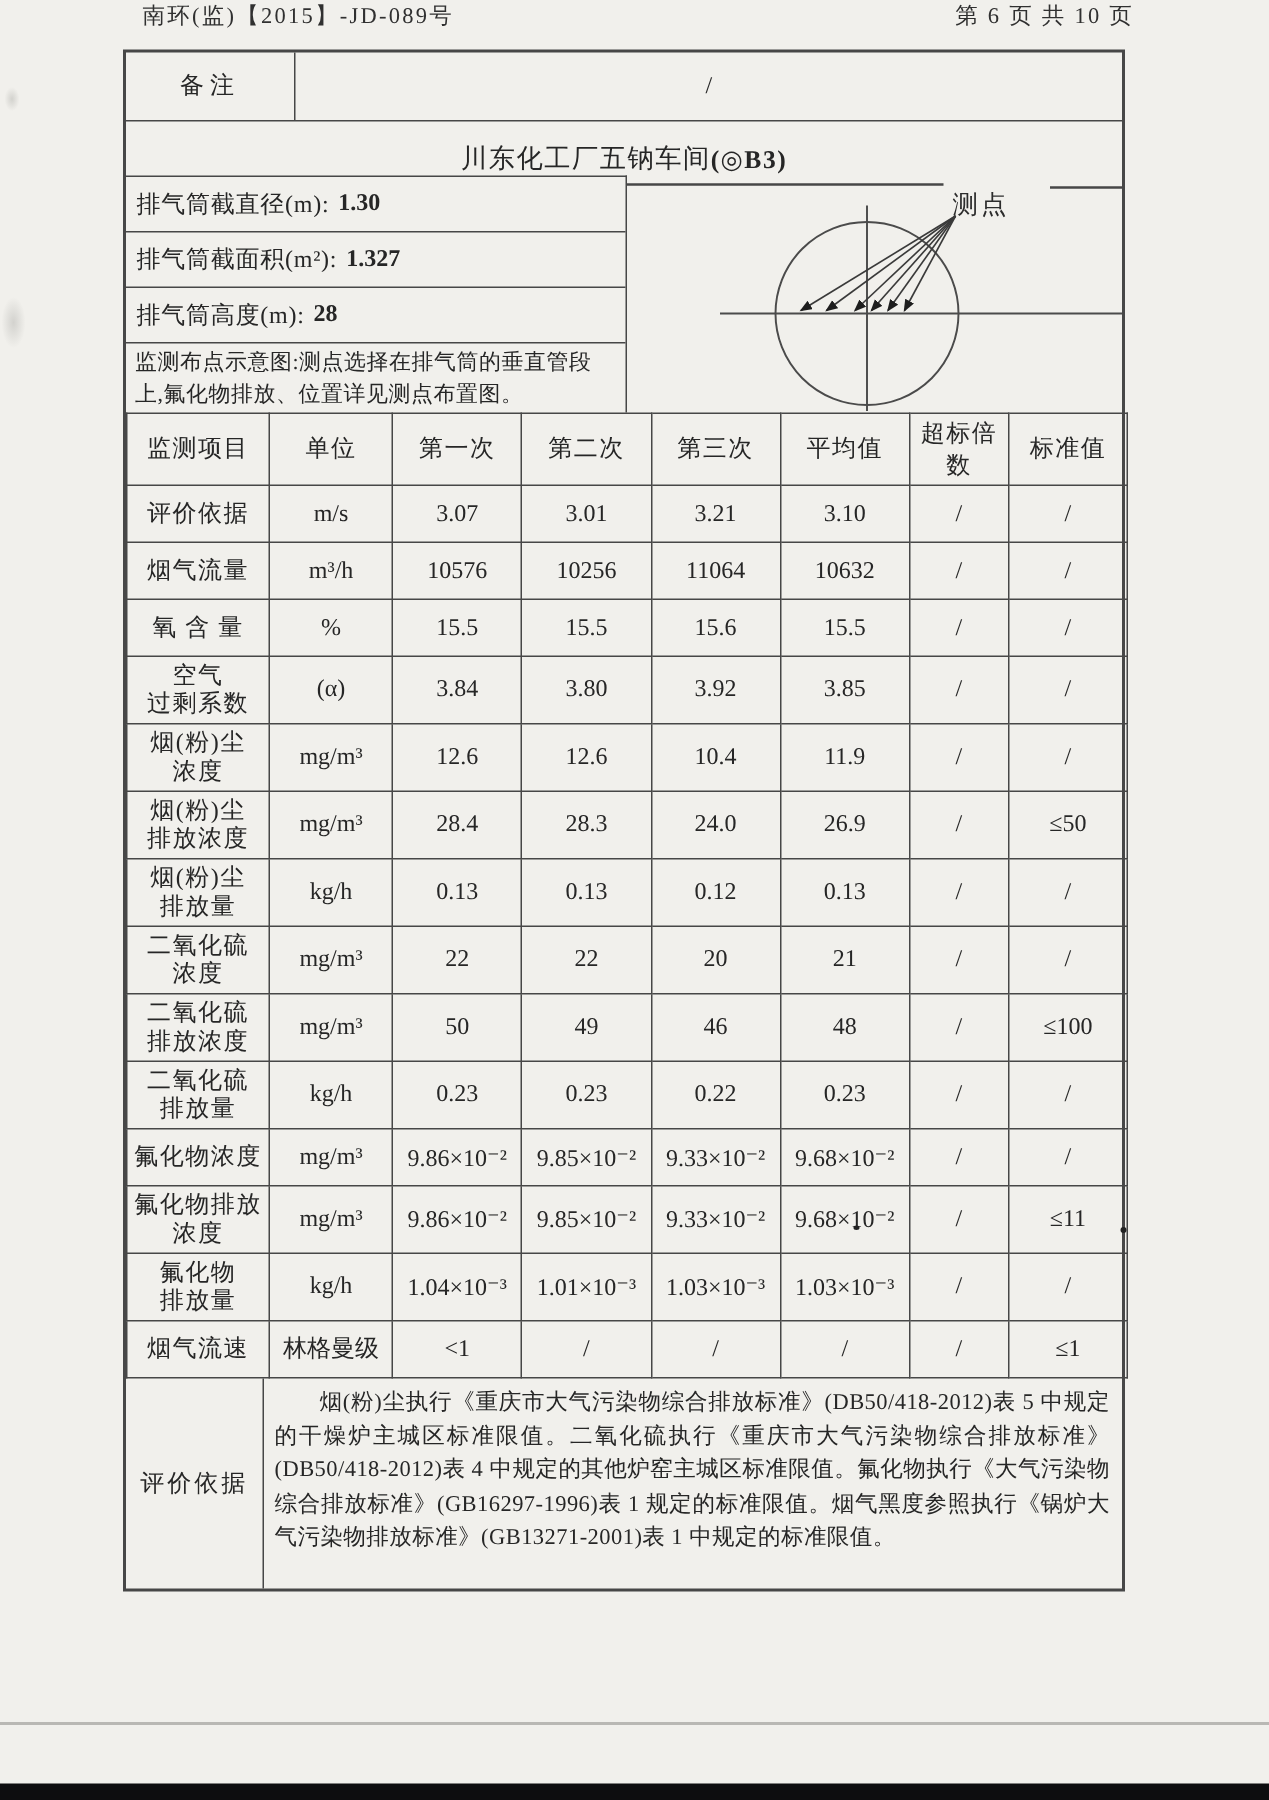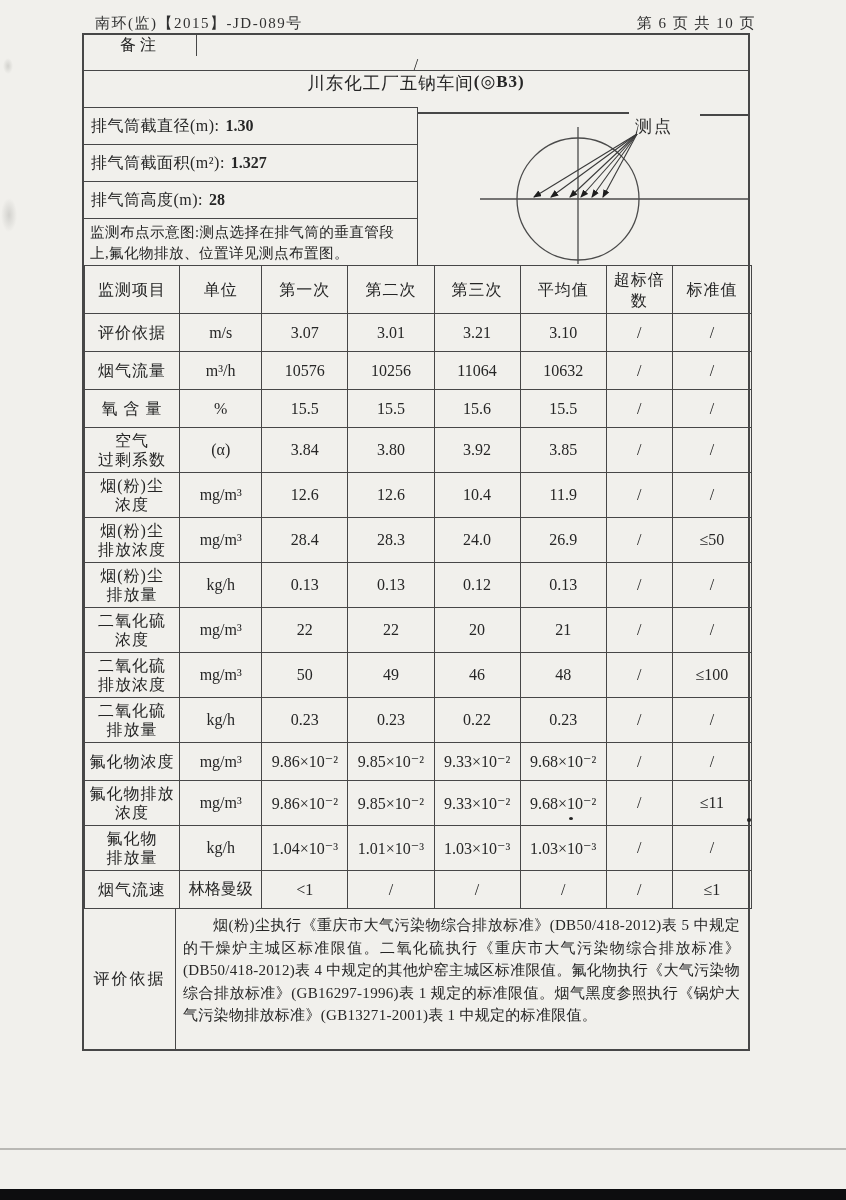--- a/index.html
+++ b/index.html
@@ -5,38 +5,38 @@
   * { margin:0; padding:0; box-sizing:border-box; }
   html,body { background:#e9e8e4; }
   .page {
     position:relative; width:846px; height:1200px; margin:0 auto;
     background:#f1f0ec;
     font-family:"Liberation Serif","DejaVu Serif",serif;
     color:#262626; overflow:hidden;
   }
   
   .doc-header {
-    position:absolute; top:14px; left:95px; right:90px;
+    position:absolute; top:1px; left:95px; right:90px;
     display:flex; justify-content:space-between;
     font-size:15px; letter-spacing:1.5px; color:#303030;
   }
   
   .sheet {
     position:absolute; left:82px; top:33px; width:668px;
     border:2px solid #474747; background:transparent;
   }
-  .remark-row { display:flex; height:36px; border-bottom:1.5px solid #474747;flex-direction:column; }
+  .remark-row { display:flex; height:46px; border-bottom:1.5px solid #474747; }
   .remark-label {
     width:113px; border-right:1.5px solid #474747;
     display:flex; align-items:center; justify-content:center;
     font-size:16px; letter-spacing:4px;
   }
   .remark-value { flex:1; display:flex; align-items:center; justify-content:center; font-size:16px; }
   .title-row {
-    height:36px; display:flex; align-items:flex-start; justify-content:center;
+    height:36px; display:flex; align-items:flex-end; justify-content:center;
     font-size:17.5px; letter-spacing:1px;
   }
   .title-code { font-weight:bold; font-size:17px; }
   
   .info-section { display:flex; height:158px; }
   .info-left {
     width:336px; border-right:1.5px solid #474747; border-top:1.5px solid #474747;
     display:flex; flex-direction:column;
   }
   .info-row {

